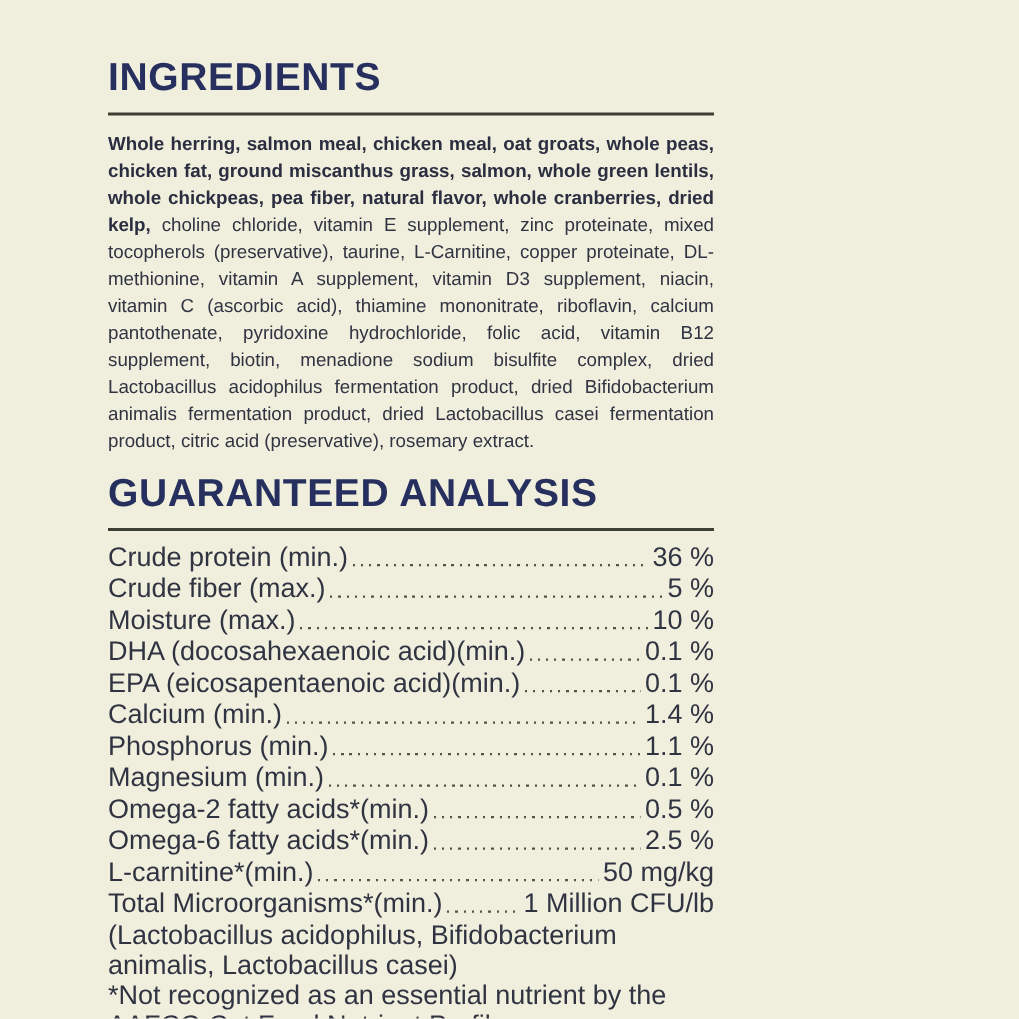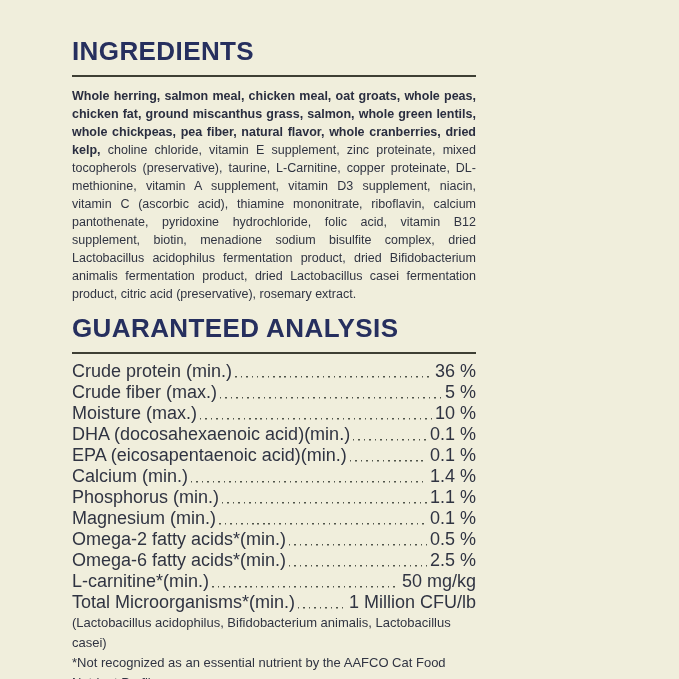--- a/index.html
+++ b/index.html
@@ -59,21 +59,21 @@
     margin: 0 3px;
     background-image: repeating-linear-gradient(90deg,
       var(--leader-dots, #50544a) 0, var(--leader-dots, #50544a) 1.5px,
       transparent 1.5px, transparent 5.5px);
     background-size: 100% 1.5px;
     background-repeat: no-repeat;
     background-position: left calc(100% - 5px);
   }
   .note {
     margin: 0;
-    font-size: 13px;
+    font-size: 18px;
     line-height: 20px;
   }
 </style>
 </head>
 <body>
 
 <div class="page">
 
   <section>
     <h1 class="section-heading">INGREDIENTS</h1>

